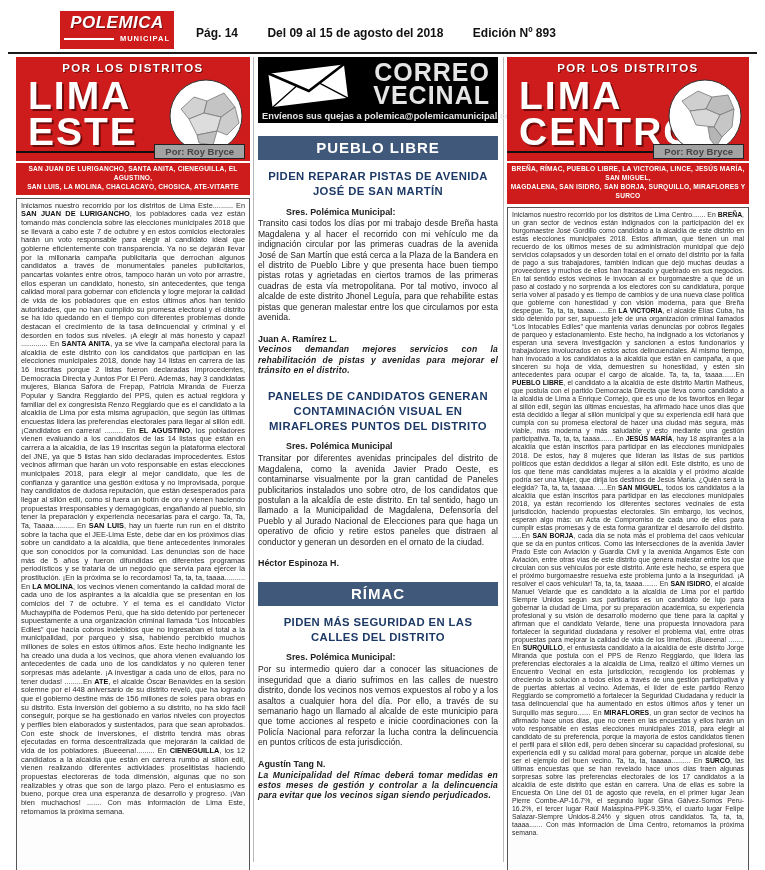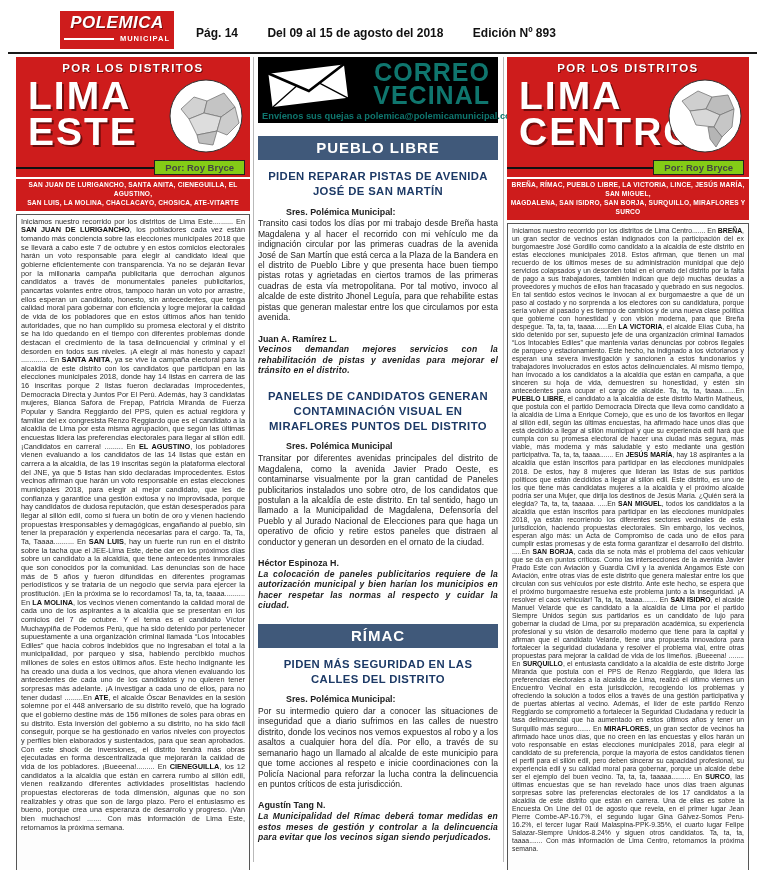--- a/index.html
+++ b/index.html
@@ -20,42 +20,42 @@
   .header-rule{position:absolute;left:8px;right:8px;top:52px;height:2px;background:#1a1a1a;}
   .v-divider{position:absolute;top:57px;bottom:8px;width:1px;background:#b9b9b9;}
 
   
   .col{position:absolute;top:57px;}
   .col-left{left:16px;width:234px;}
   .col-mid{left:258px;width:240px;}
   .col-right{left:507px;width:242px;}
 
   
-  .district-header{background:#ce1c1c;position:relative;height:120px;color:#fff;}
+  .district-header{background:#ce1c1c;position:relative;height:104px;color:#fff;}
   .kicker{font-weight:bold;font-size:11.5px;letter-spacing:1.5px;text-align:center;padding-top:5px;
     text-shadow:1px 1px 0 #6e0c0c;}
   .big-title{font-weight:bold;font-size:39px;line-height:.93;padding:4px 0 0 12px;letter-spacing:2px;
     text-shadow:2px 2px 0 #6e0c0c;}
   .map-circle{position:absolute;right:7px;top:22px;width:74px;height:74px;}
   .byline-row{position:absolute;left:0;right:0;bottom:2px;display:flex;align-items:center;}
   .byline-rule{flex:1;height:2px;background:#111;}
-  .byline-box{background:#84cc16;color:#444;font-size:9.5px;font-weight:bold;border:1px solid #222;
+  .byline-box{background:#a3a3a3;color:#444;font-size:9.5px;font-weight:bold;border:1px solid #222;
     padding:1px 10px;margin-right:5px;white-space:nowrap;}
   .district-strip{background:#ce1c1c;border-top:2px solid #fff;color:#fff;font-weight:bold;
     font-size:6.6px;line-height:1.35;text-align:center;padding:2px 1px 3px;letter-spacing:.2px;}
 
   
   .article-box{border:1px solid #555;background:#fdfdfd;margin-top:3px;box-sizing:border-box;
     text-align:justify;overflow:hidden;padding:3px 4px;}
   .article-left{font-size:7.35px;line-height:1.18;height:676px;color:#2b2b2b;}
   .article-right{font-size:6.85px;line-height:1.175;height:676px;color:#2b2b2b;}
   .article-box b{color:#111;}
 
   
-  .correo-box{background:#000;color:#0f766e;position:relative;height:66px;padding:4px 6px 2px;box-sizing:border-box;}
+  .correo-box{background:#000;color:#e5e5e5;position:relative;height:66px;padding:4px 6px 2px;box-sizing:border-box;}
   .correo-title{text-align:right;font-weight:bold;font-size:25px;line-height:.92;letter-spacing:1px;padding-right:2px;}
   .envelope{position:absolute;left:4px;top:4px;width:92px;height:42px;}
   .correo-sub{position:absolute;left:4px;right:4px;bottom:2px;font-size:9.3px;font-weight:bold;white-space:nowrap;}
   .section-bar{background:#40597a;color:#fff;font-weight:bold;font-size:15px;text-align:center;
     padding:3px 0 4px;letter-spacing:1px;}
   .section-headline{color:#1d3a66;font-weight:bold;font-size:11.3px;line-height:1.35;text-align:center;
     margin:9px 6px 7px;letter-spacing:.4px;}
   .letter{font-size:8.55px;line-height:1.22;color:#222;text-align:justify;}
   .salutation{font-weight:bold;font-size:8.9px;margin-bottom:1px;margin-left:28px;}
   .signature{font-weight:bold;font-size:8.9px;margin-top:11px;}
@@ -139,21 +139,20 @@
       <div class="note">Vecinos demandan mejores servicios con la rehabilitación de pistas y avenidas para mejorar el tránsito en el distrito.</div>
     </div>
   </div>
 
   <div class="sec">
     <div class="section-headline">PANELES DE CANDIDATOS GENERAN CONTAMINACIÓN VISUAL EN MIRAFLORES PUNTOS DEL DISTRITO</div>
     <div class="letter">
       <div class="salutation">Sres. Polémica Municipal</div>
       <div>Transitar por diferentes avenidas principales del distrito de Magdalena, como la avenida Javier Prado Oeste, es contaminarse visualmente por la gran cantidad de Paneles publicitarios instalados uno sobre otro, de los candidatos que postulan a la alcaldía de este distrito. En tal sentido, hago un llamado a la Municipalidad de Magdalena, Defensoría del Pueblo y al Jurado Nacional de Elecciones para que haga un operativo de oficio y retire estos paneles que distraen al conductor y generan un desorden en el ornato de la ciudad.</div>
       <div class="signature">Héctor Espinoza H.</div>
-      <div class="note">La colocación de paneles publicitarios requiere de la autorización municipal y bien harían los municipios en hacer respetar las normas al respecto y cuidar la ciudad.</div>
     </div>
   </div>
 
   <div class="sec">
     <div class="section-bar">RÍMAC</div>
     <div class="section-headline">PIDEN MÁS SEGURIDAD EN LAS CALLES DEL DISTRITO</div>
     <div class="letter">
       <div class="salutation">Sres. Polémica Municipal:</div>
       <div>Por su intermedio quiero dar a conocer las situaciones de inseguridad que a diario sufrimos en las calles de nuestro distrito, donde los vecinos nos vemos expuestos al robo y a los asaltos a cualquier hora del día. Por ello, a través de su semanario hago un llamado al alcalde de este municipio para que tome acciones al respeto e inicie coordinaciones con la Policía Nacional para reforzar la lucha contra la delincuencia en puntos críticos de esta jurisdicción.</div>
       <div class="signature">Agustín Tang N.</div>

